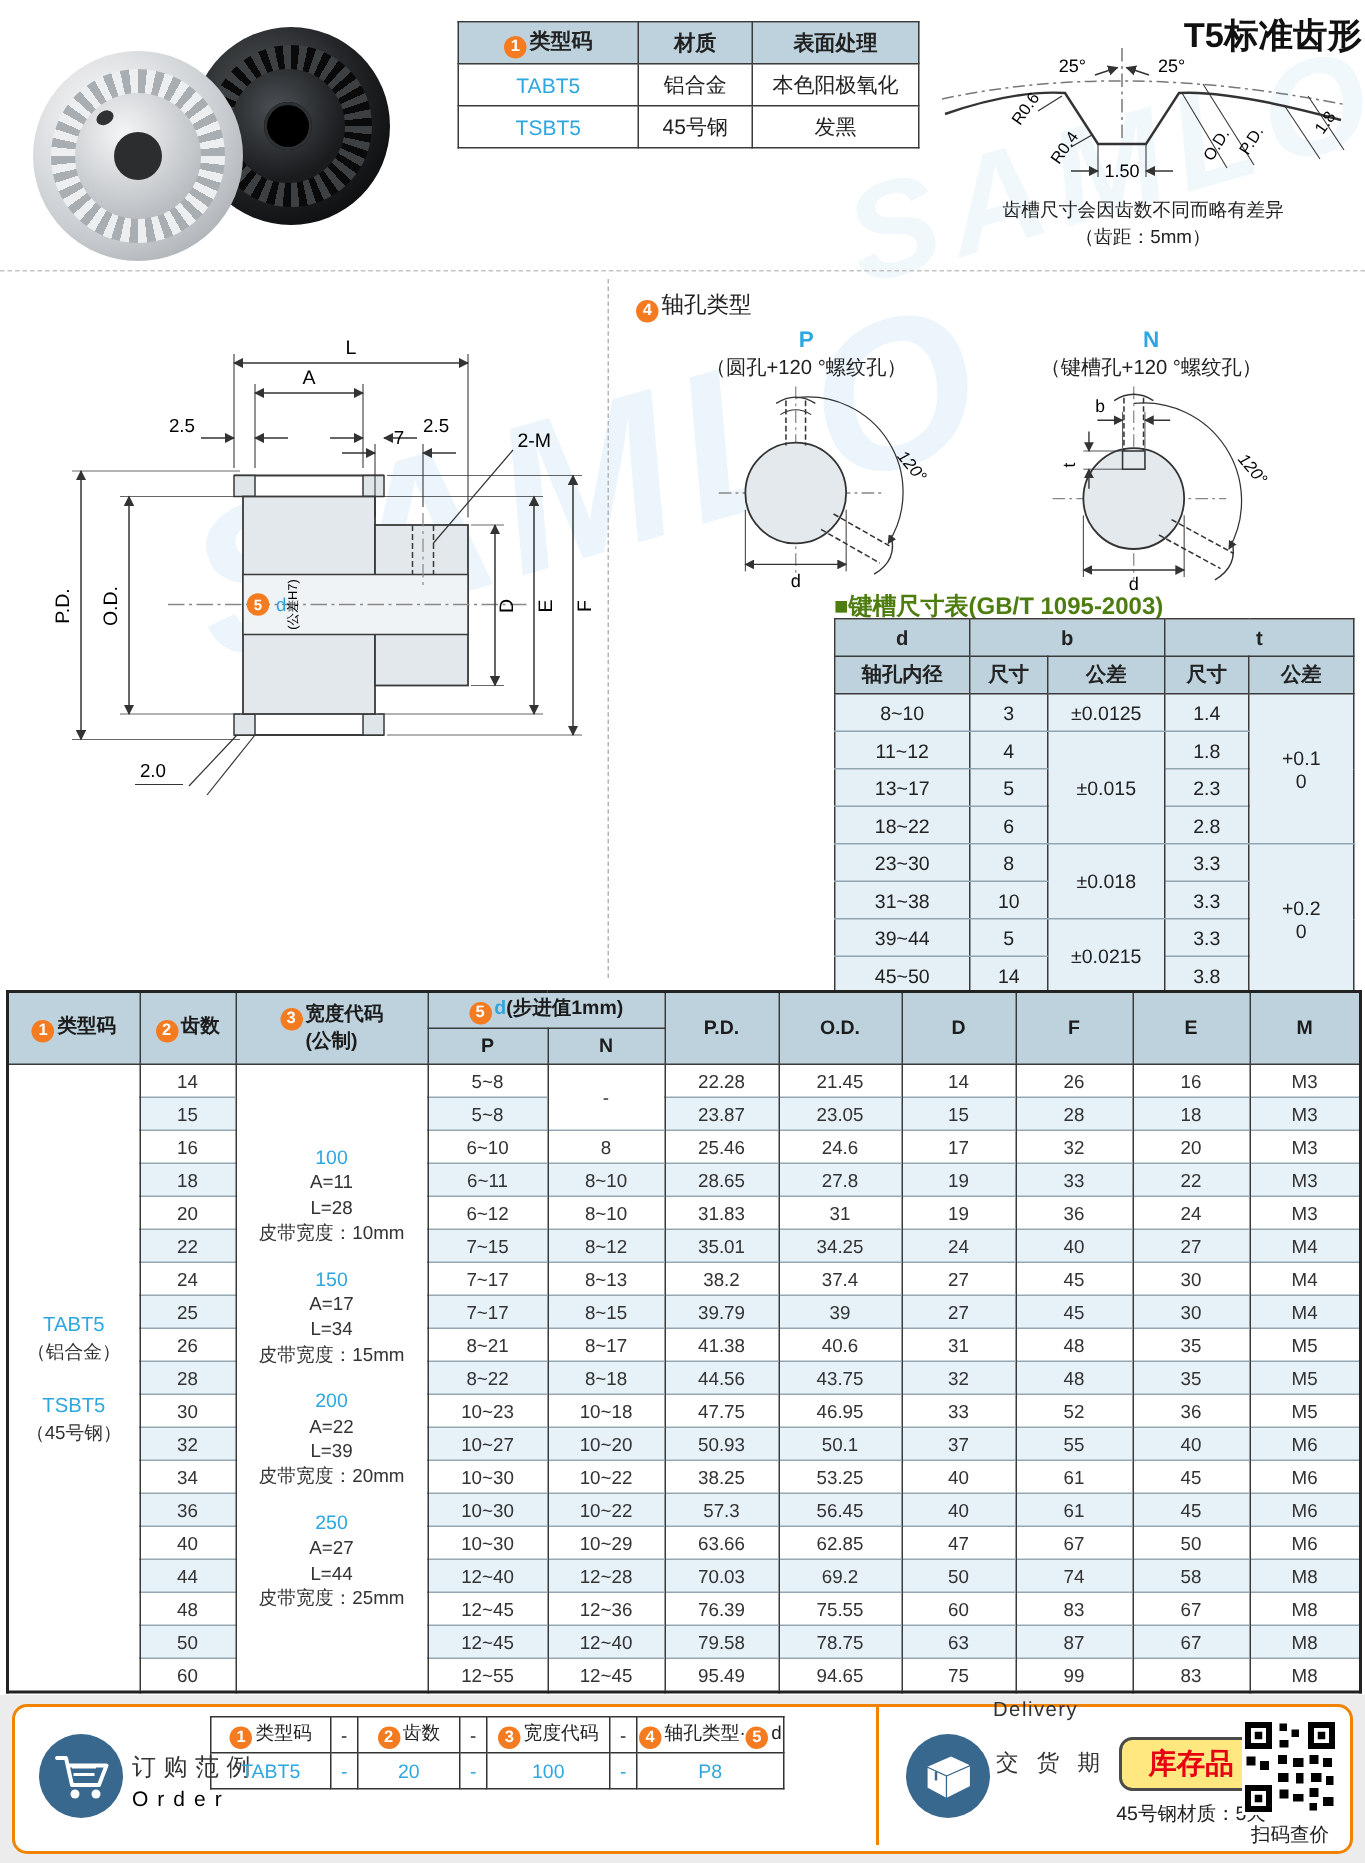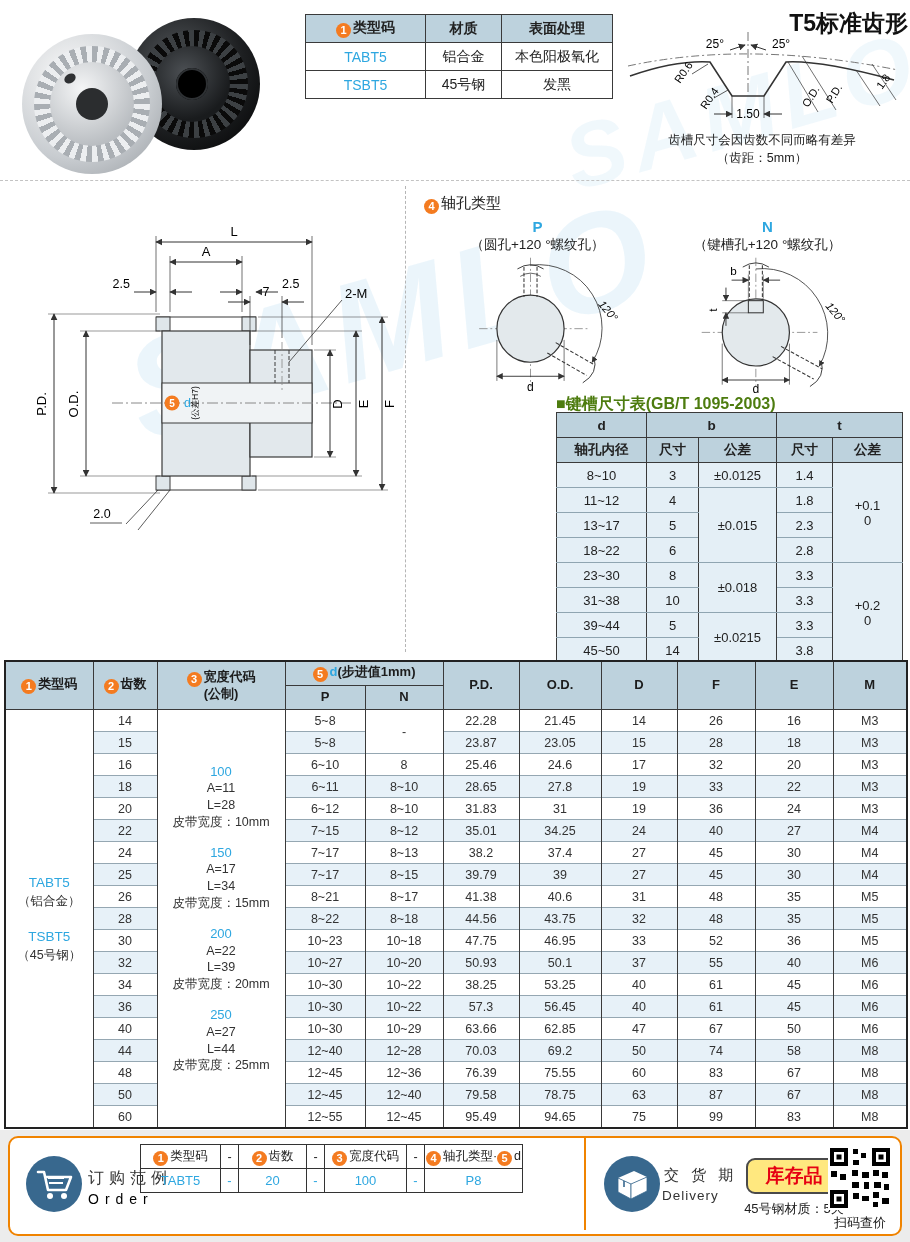--- a/index.html
+++ b/index.html
@@ -66,21 +66,21 @@
   .order-divider{position:absolute;left:584px;top:1138px;height:92px;border-left:2px solid #f08300;}
   .order-title-cn{position:absolute;left:88px;top:1168px;font-size:16px;letter-spacing:5px;color:#333;}
   .order-title-en{position:absolute;left:88px;top:1191px;font-size:14px;letter-spacing:6px;color:#000000;}
   .order-table{position:absolute;left:140px;top:1144px;width:382px;border-collapse:collapse;table-layout:fixed;}
   .order-table th,.order-table td{border:1px solid #333;text-align:center;padding:0;font-weight:normal;}
   .order-table .ot-head{font-size:13.5px;font-weight:bold;height:21px;}
   .order-table .ot-cols th{font-size:12.5px;height:23px;}
   .order-table .ot-vals td{font-size:13px;height:23px;}
   .order-note{position:absolute;left:140px;top:1217px;font-size:13px;color:#222;white-space:nowrap;}
   .dl-title-cn{position:absolute;left:664px;top:1166px;font-size:15px;letter-spacing:4px;color:#333;}
-  .dl-title-en{position:absolute;left:662px;top:1188px;font-size:13.5px;letter-spacing:1px;color:#333;}
+  .dl-title-en{position:absolute;left:662px;top:1132px;font-size:13.5px;letter-spacing:1px;color:#333;}
   .stock-badge{position:absolute;left:746px;top:1158px;width:92px;height:32px;background:#ffe87f;
                border:2px solid #4a4a4a;border-radius:9px;display:flex;align-items:center;justify-content:center;
                font-size:19px;font-weight:bold;color:#e60012;}
   .stock-note{position:absolute;left:716px;top:1200px;width:156px;text-align:center;font-size:13px;color:#222;}
   .qr-label{position:absolute;left:824px;top:1214px;width:72px;text-align:center;font-size:13px;color:#222;}
   svg text{font-family:"Liberation Sans","DejaVu Sans",sans-serif;}
 </style>
 </head>
 <body>
 

